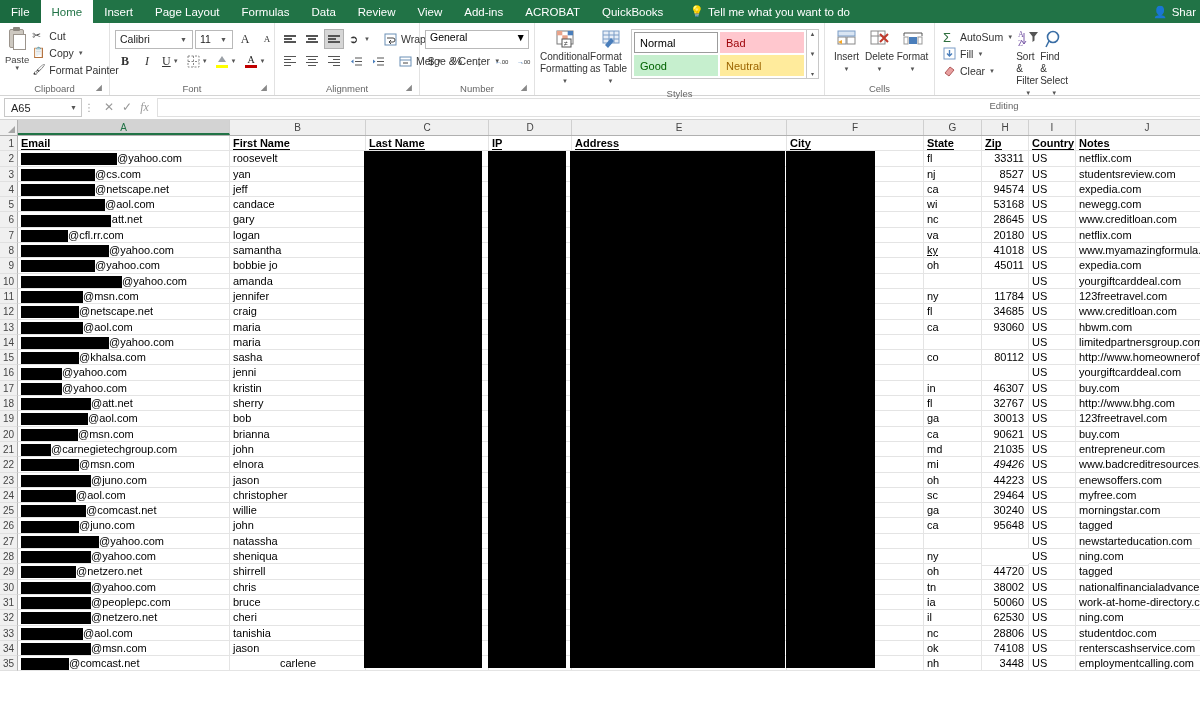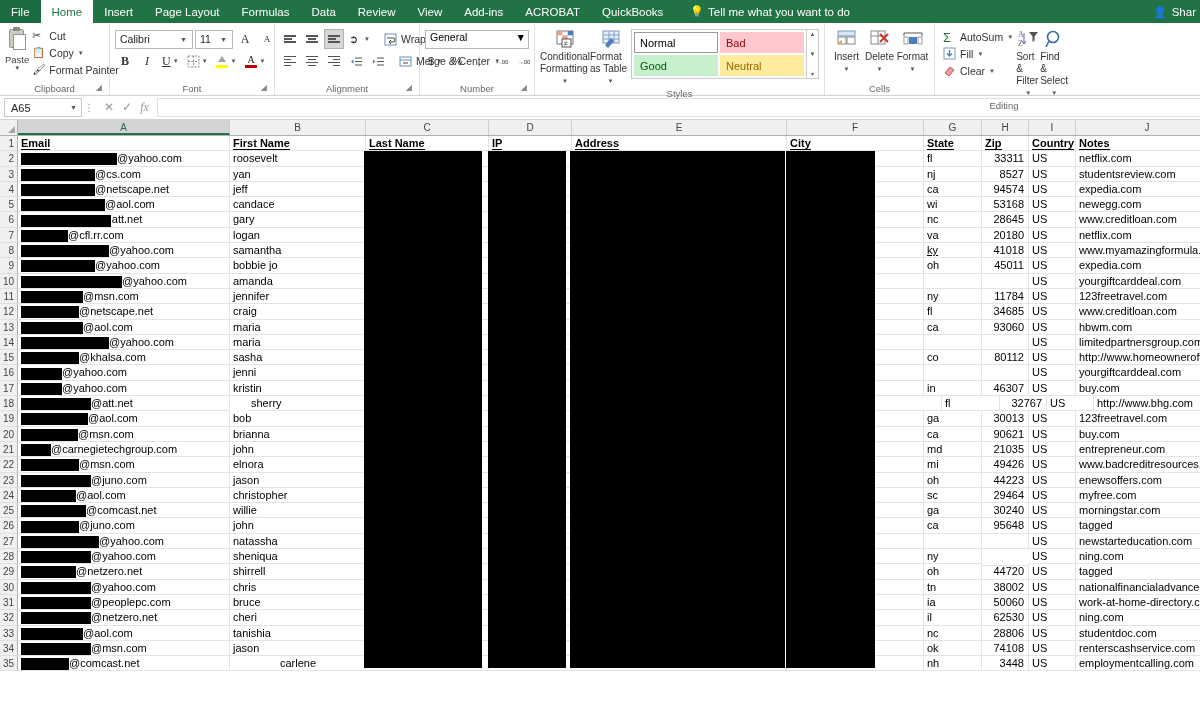--- a/index.html
+++ b/index.html
@@ -876,21 +876,21 @@
         <div class="cl" style="width: 215px;"></div>
         <div class="cl" style="width: 137px;"></div>
         <div class="cl" style="width: 58px;">in</div>
         <div class="cl num" style="width: 47px;">46307</div>
         <div class="cl" style="width: 47px;">US</div>
         <div class="cl" style="width: 143px;">buy.com</div>
       </div>
       <div class="r">
         <div class="rh">18</div>
         <div class="cl" style="width: 212px; padding-left: 73px;">@att.net</div>
-        <div class="cl" style="width: 136px; margin-left: 18px;">sherry</div>
+        <div class="cl" style="width: 136px;">sherry</div>
         <div class="cl" style="width: 123px;"></div>
         <div class="cl" style="width: 83px;"></div>
         <div class="cl" style="width: 215px;"></div>
         <div class="cl" style="width: 137px;"></div>
         <div class="cl" style="width: 58px;">fl</div>
         <div class="cl num" style="width: 47px;">32767</div>
         <div class="cl" style="width: 47px;">US</div>
         <div class="cl" style="width: 143px;">http://www.bhg.com</div>
       </div>
       <div class="r">
@@ -934,21 +934,21 @@
       </div>
       <div class="r">
         <div class="rh">22</div>
         <div class="cl" style="width: 212px; padding-left: 61px;">@msn.com</div>
         <div class="cl" style="width: 136px;">elnora</div>
         <div class="cl" style="width: 123px;"></div>
         <div class="cl" style="width: 83px;"></div>
         <div class="cl" style="width: 215px;"></div>
         <div class="cl" style="width: 137px;"></div>
         <div class="cl" style="width: 58px;">mi</div>
-        <div class="cl num" style="width: 47px;">49426</div>
+        <div class="cl num" style="width: 47px; font-style: italic;">49426</div>
         <div class="cl" style="width: 47px;">US</div>
         <div class="cl" style="width: 143px;">www.badcreditresources.com</div>
       </div>
       <div class="r">
         <div class="rh">23</div>
         <div class="cl" style="width: 212px; padding-left: 73px;">@juno.com</div>
         <div class="cl" style="width: 136px;">jason</div>
         <div class="cl" style="width: 123px;"></div>
         <div class="cl" style="width: 83px;"></div>
         <div class="cl" style="width: 215px;"></div>

